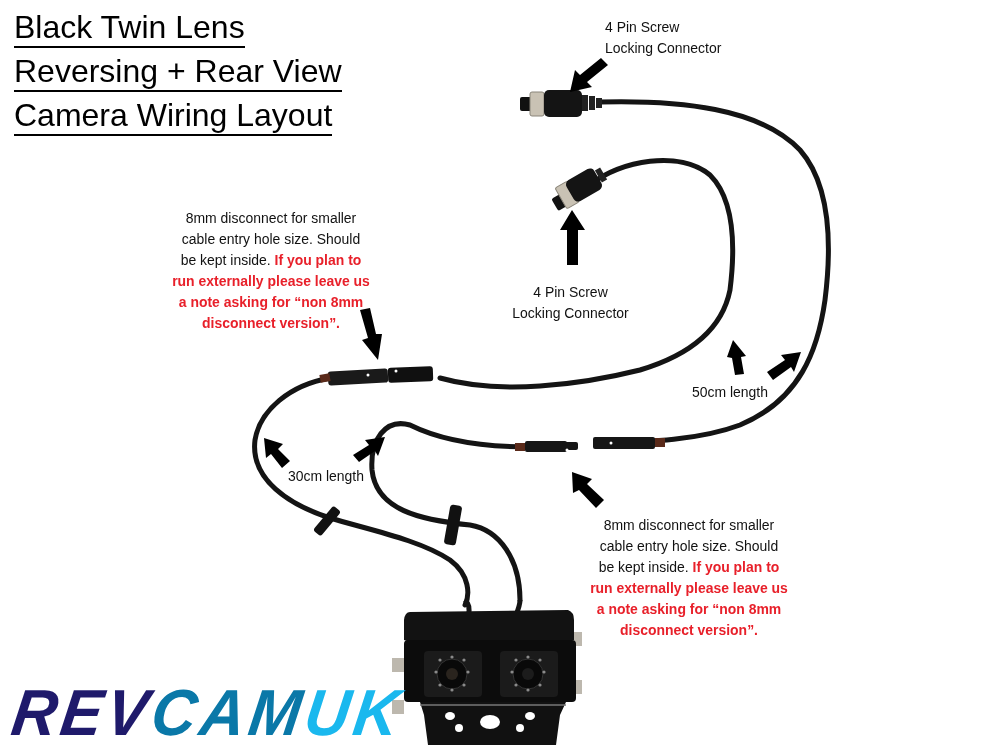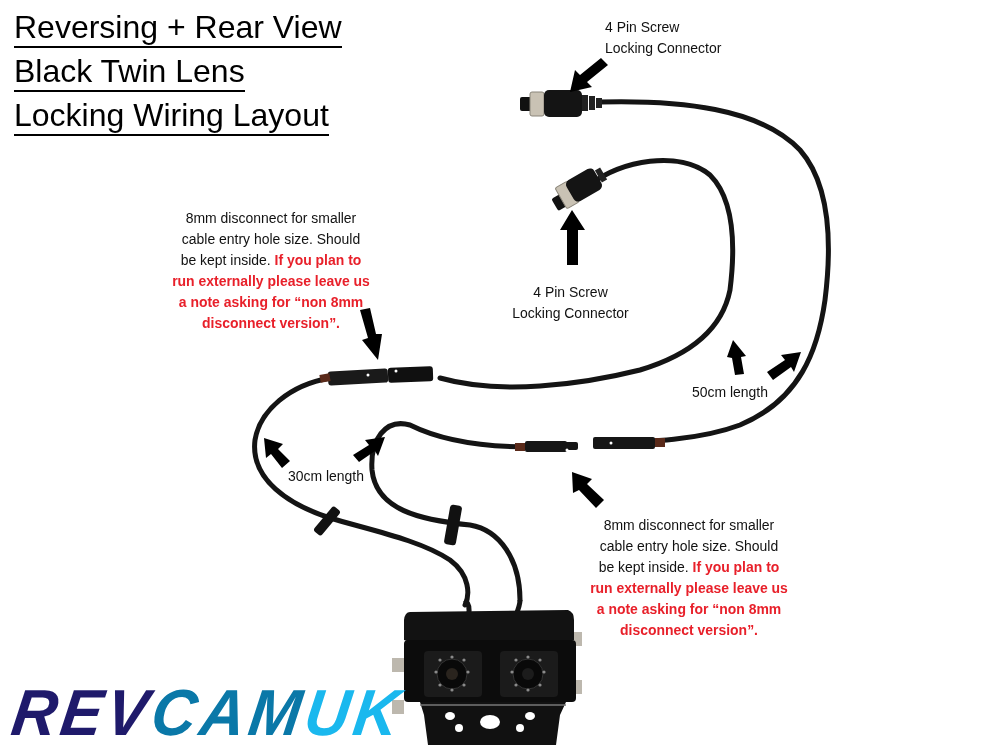--- a/index.html
+++ b/index.html
@@ -10,23 +10,23 @@
     .label .red { color: #e8202a; font-weight: bold; }
     .left-label { text-align: left; transform-origin: left top; }
     .diagram { position: absolute; left: 0; top: 0; }
     .logo { position: absolute; left: 8px; top: 683px; font-family: "Liberation Sans", sans-serif; font-weight: bold; font-style: italic; font-size: 62px; line-height: 62px; letter-spacing: 4px; transform: skewX(-8deg) scaleY(1.05); transform-origin: left bottom; }
     .logo span { display: inline-block; }
   </style>
 </head>
 <body>
 
 <div class="title-block">
+  <span class="title-line">Black Twin Lens</span>
   <span class="title-line">Reversing + Rear View</span>
-  <span class="title-line">Black Twin Lens</span>
-  <span class="title-line">Locking Wiring Layout</span>
+  <span class="title-line">Camera Wiring Layout</span>
 </div>
 
 <svg class="diagram" width="1000" height="750" viewBox="0 0 1000 750">
   <defs>
     <marker id="none"></marker>
   </defs>
 
   <path d="M600,102 C680,100 760,108 800,150 C835,190 830,260 825,300 C818,350 800,400 740,425 C700,440 650,442 600,443" fill="none" stroke="#141414" stroke-width="5" stroke-linecap="round"></path>
   <path d="M530,447 C480,447 440,440 410,425 C385,418 370,440 372,470 C376,510 420,520 470,525 C500,530 520,560 520,600" fill="none" stroke="#141414" stroke-width="5" stroke-linecap="round"></path>
 

